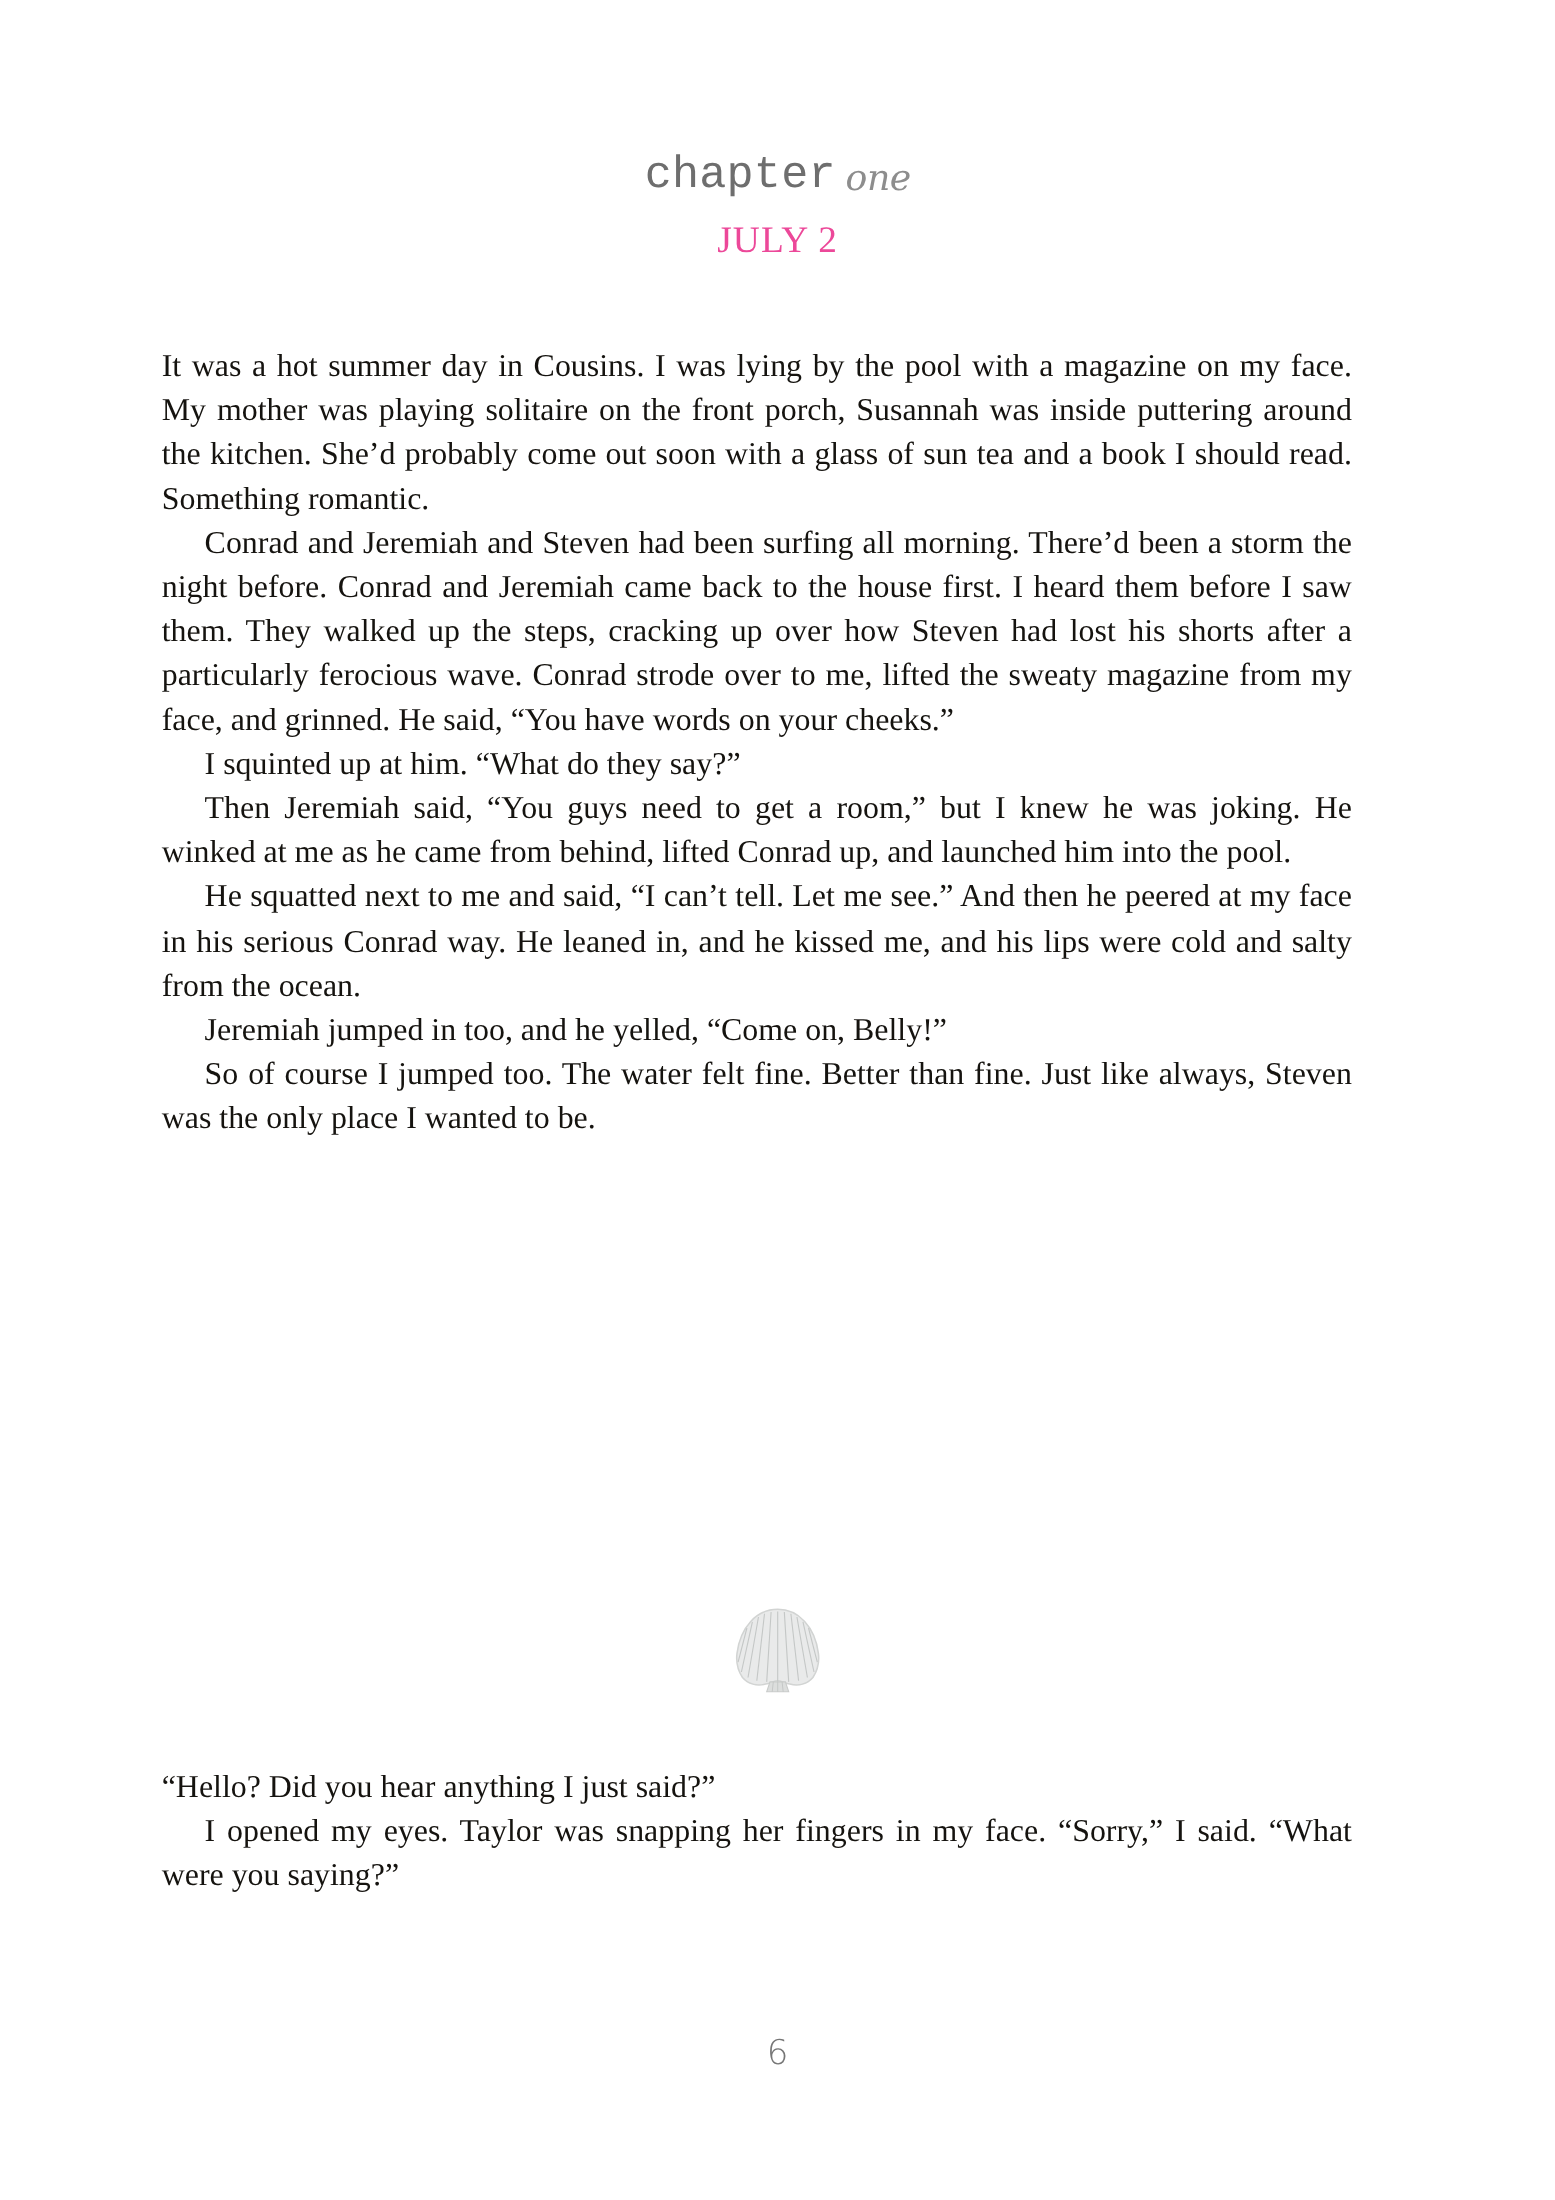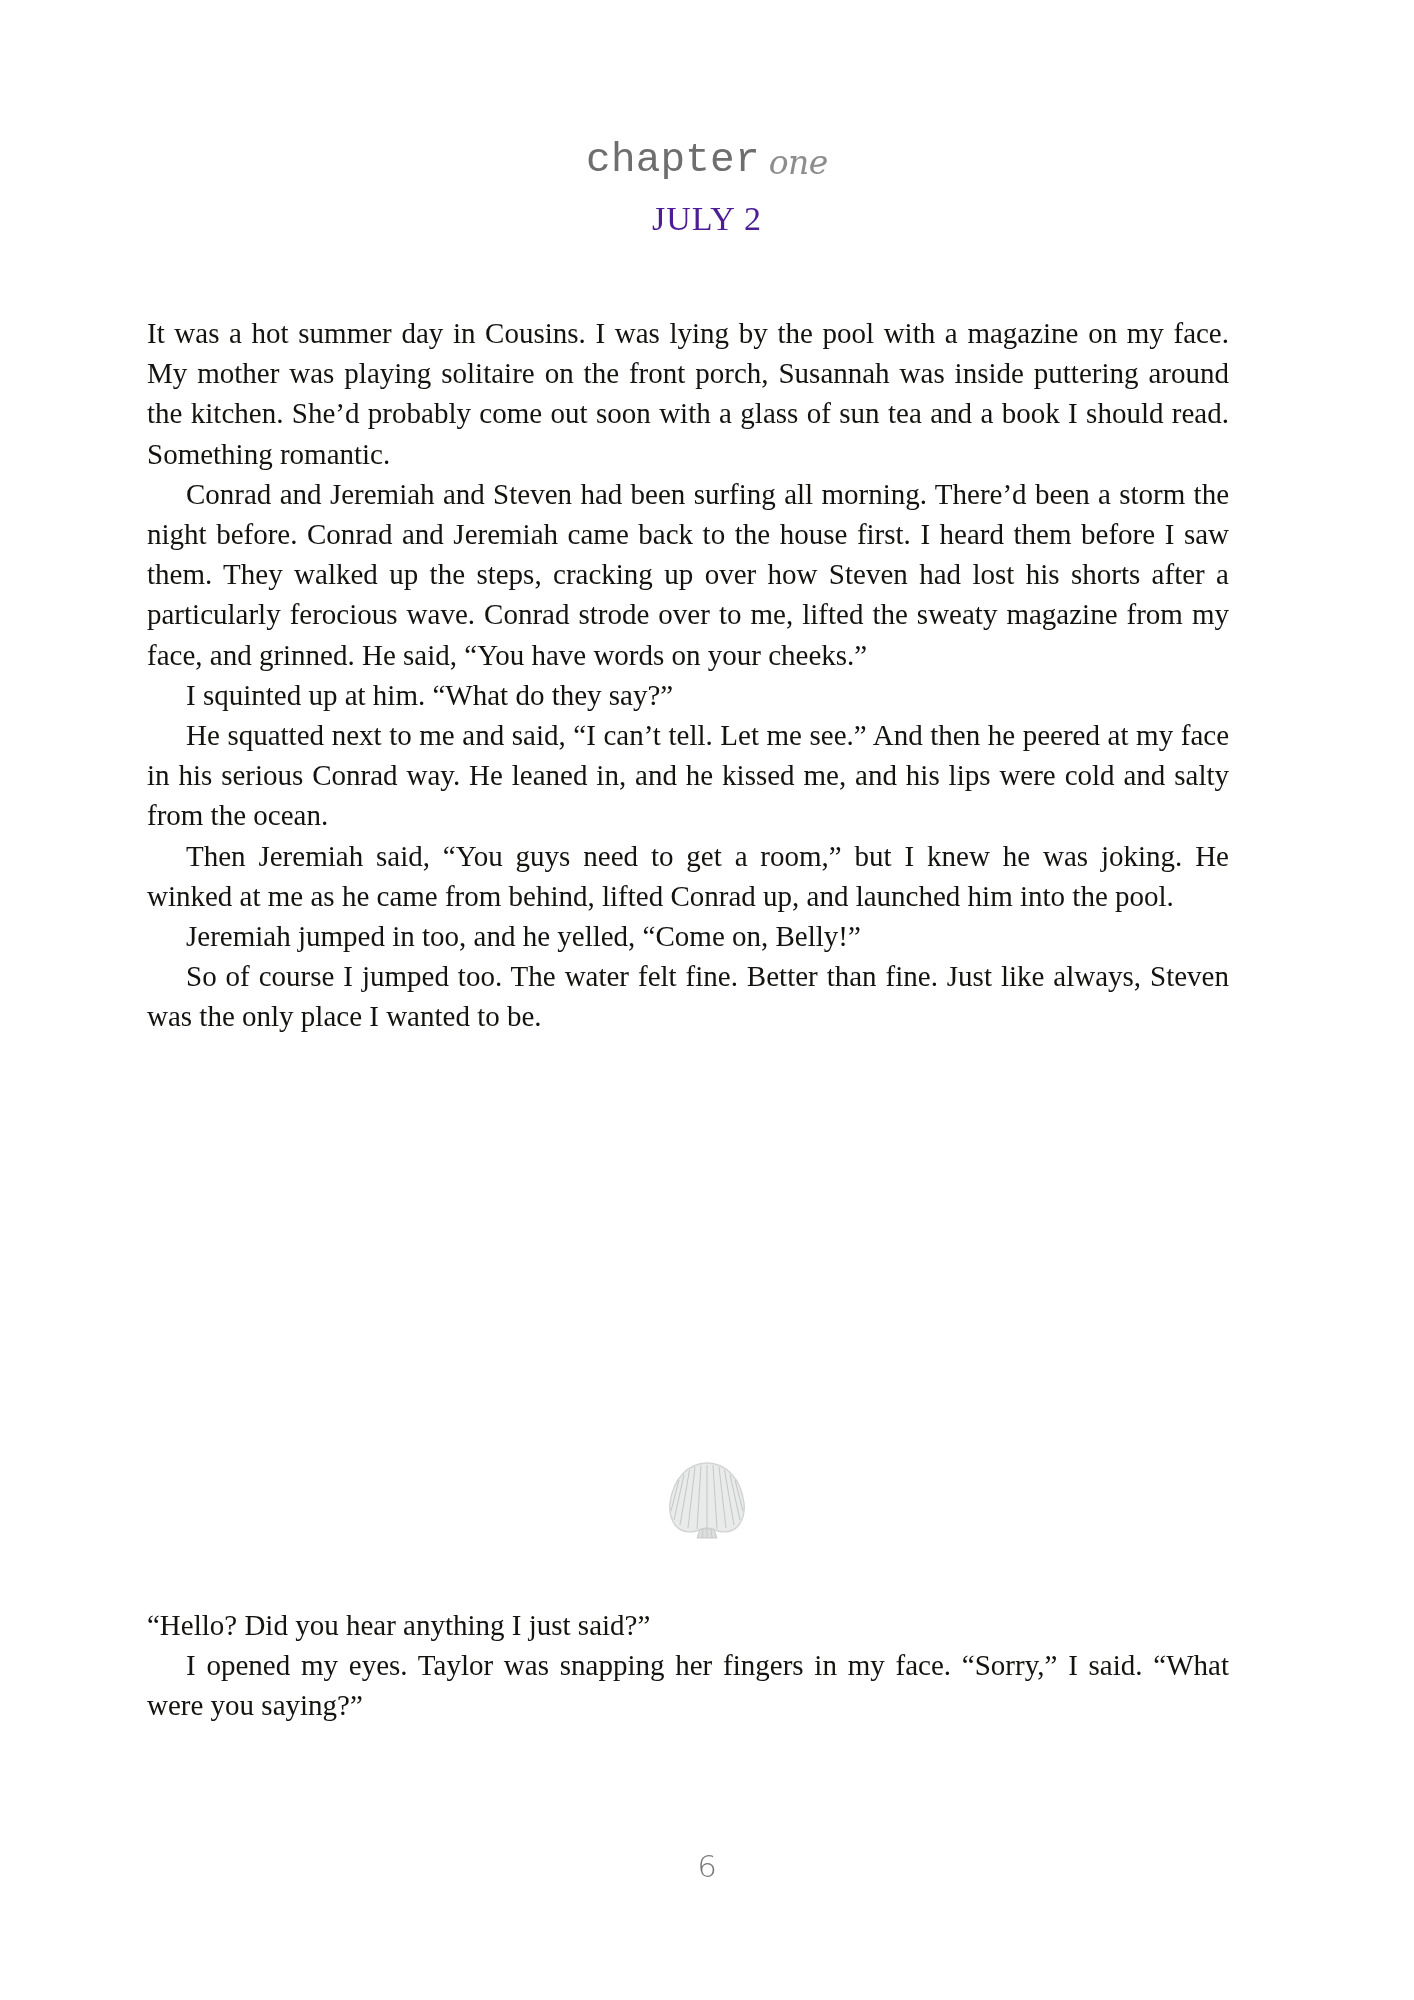--- a/index.html
+++ b/index.html
@@ -50,21 +50,21 @@
   }
 
   .chapter-date {
     position: absolute;
     top: 200px;
     left: 0;
     width: 1414px;
     text-align: center;
     font-family: "Liberation Serif", "DejaVu Serif", serif;
     font-size: 34px;
-    color: #4c1d95;
+    color: #ec4899;
     letter-spacing: 1px;
   }
 
   
   .text-column {
     position: absolute;
     left: 147px;
     top: 313px;
     width: 1082px;
   }
@@ -127,22 +127,22 @@
   <div class="chapter-heading">
     <span class="chapter-word">chapter</span><span class="chapter-number">one</span>
   </div>
 
   <div class="chapter-date">JULY 2</div>
 
   <div class="text-column">
     <p class="para first">It was a hot summer day in Cousins. I was lying by the pool with a magazine on my face. My mother was playing solitaire on the front porch, Susannah was inside puttering around the kitchen. She’d probably come out soon with a glass of sun tea and a book I should read. Something romantic.</p>
     <p class="para indent">Conrad and Jeremiah and Steven had been surfing all morning. There’d been a storm the night before. Conrad and Jeremiah came back to the house first. I heard them before I saw them. They walked up the steps, cracking up over how Steven had lost his shorts after a particularly ferocious wave. Conrad strode over to me, lifted the sweaty magazine from my face, and grinned. He said, “You have words on your cheeks.”</p>
     <p class="para indent">I squinted up at him. “What do they say?”</p>
+    <p class="para indent">Then Jeremiah said, “You guys need to get a room,” but I knew he was joking. He winked at me as he came from behind, lifted Conrad up, and launched him into the pool.</p>
     <p class="para indent">He squatted next to me and said, “I can’t tell. Let me see.” And then he peered at my face in his serious Conrad way. He leaned in, and he kissed me, and his lips were cold and salty from the ocean.</p>
-    <p class="para indent">Then Jeremiah said, “You guys need to get a room,” but I knew he was joking. He winked at me as he came from behind, lifted Conrad up, and launched him into the pool.</p>
     <p class="para indent">Jeremiah jumped in too, and he yelled, “Come on, Belly!”</p>
     <p class="para indent">So of course I jumped too. The water felt fine. Better than fine. Just like always, Steven was the only place I wanted to be.</p>
   </div>
 
   <div class="ornament">
     <svg width="86" height="82" viewBox="0 0 86 82">
       <g fill="none" stroke="#d2d4d3" stroke-width="1.4">
         <path d="M43 4 C24 4 9 20 6 44 C5 52 7 60 11 66 C16 72 24 74 32 72 C37 71 40 69 43 69 C46 69 49 71 54 72 C62 74 70 72 75 66 C79 60 81 52 80 44 C77 20 62 4 43 4 Z" fill="#e9eaea"></path>
       </g>
       <g stroke="#c4c7c6" stroke-width="1" fill="none">

